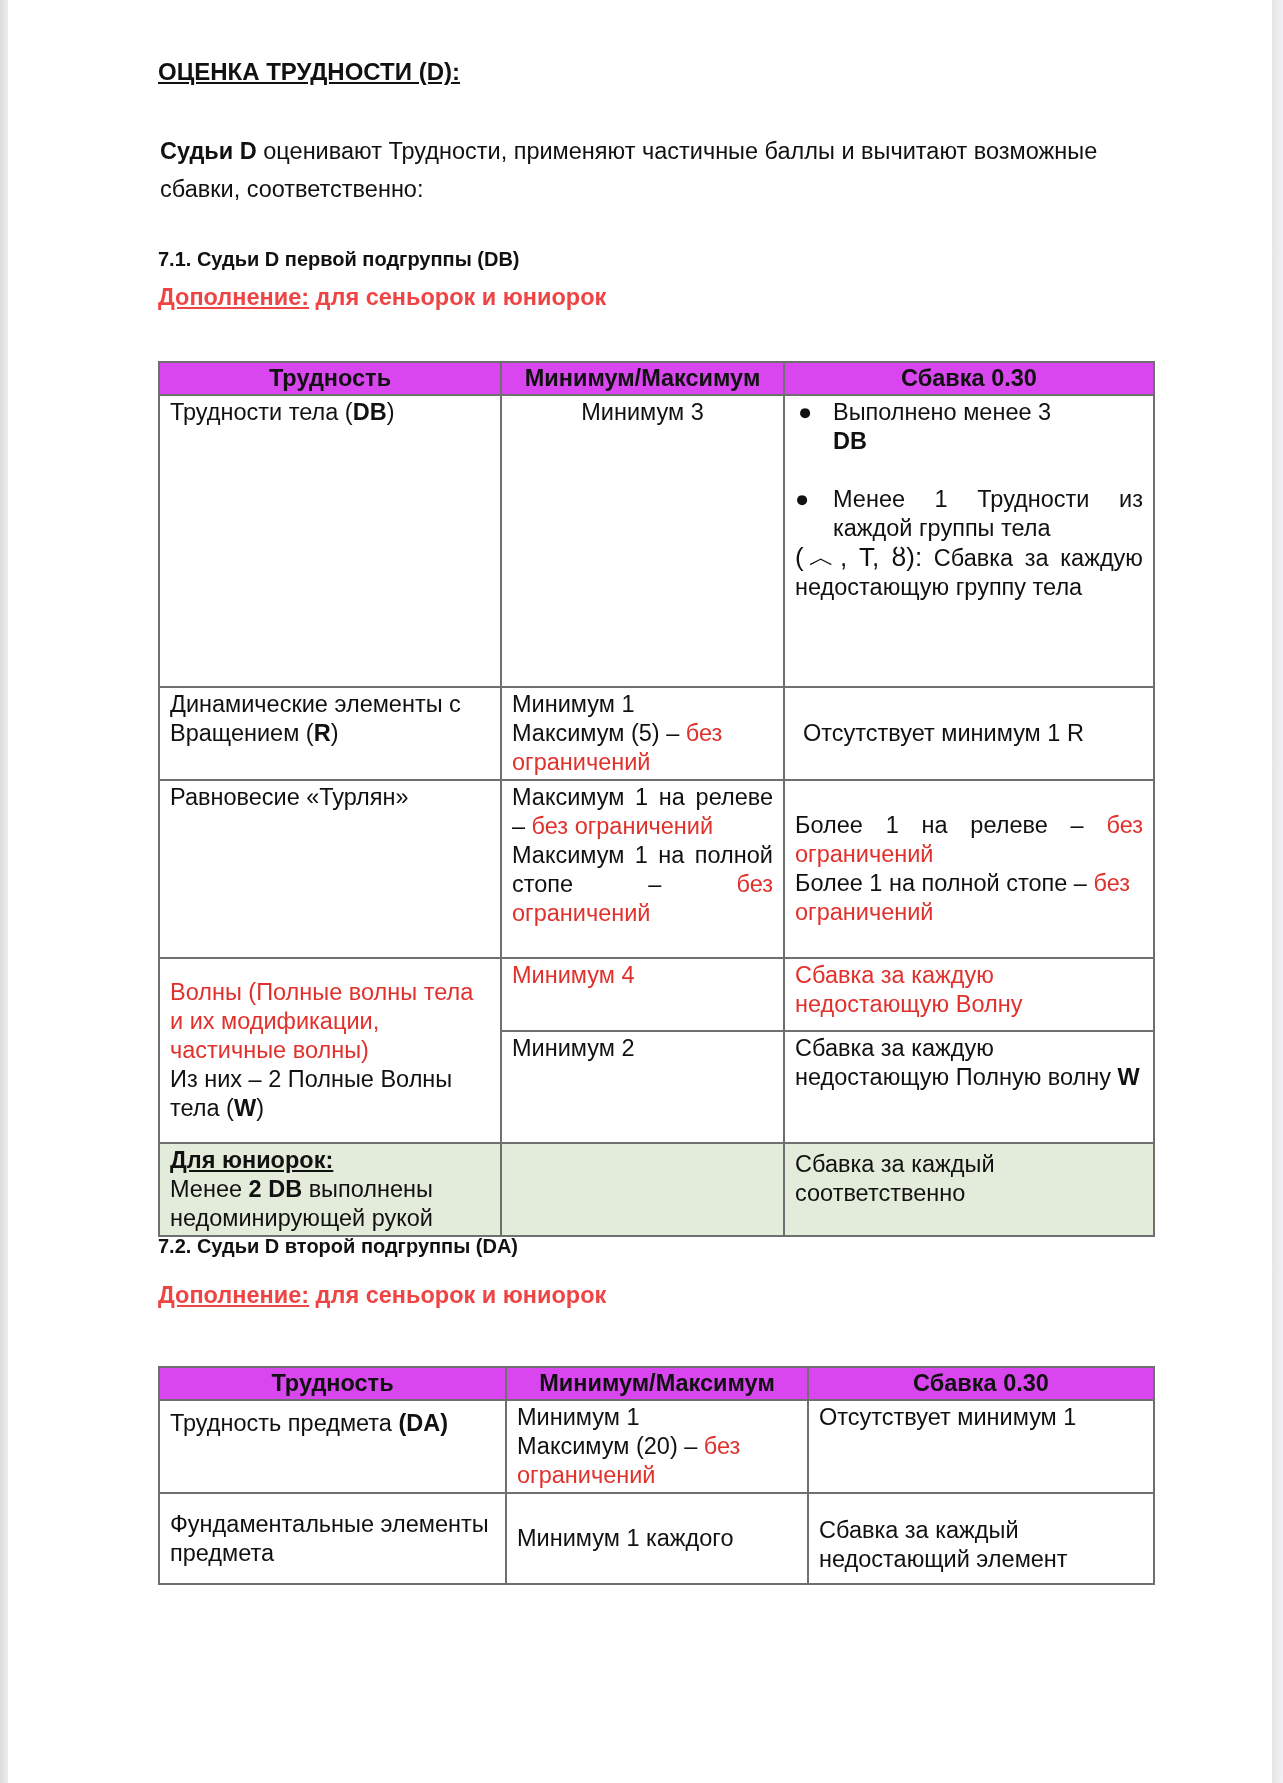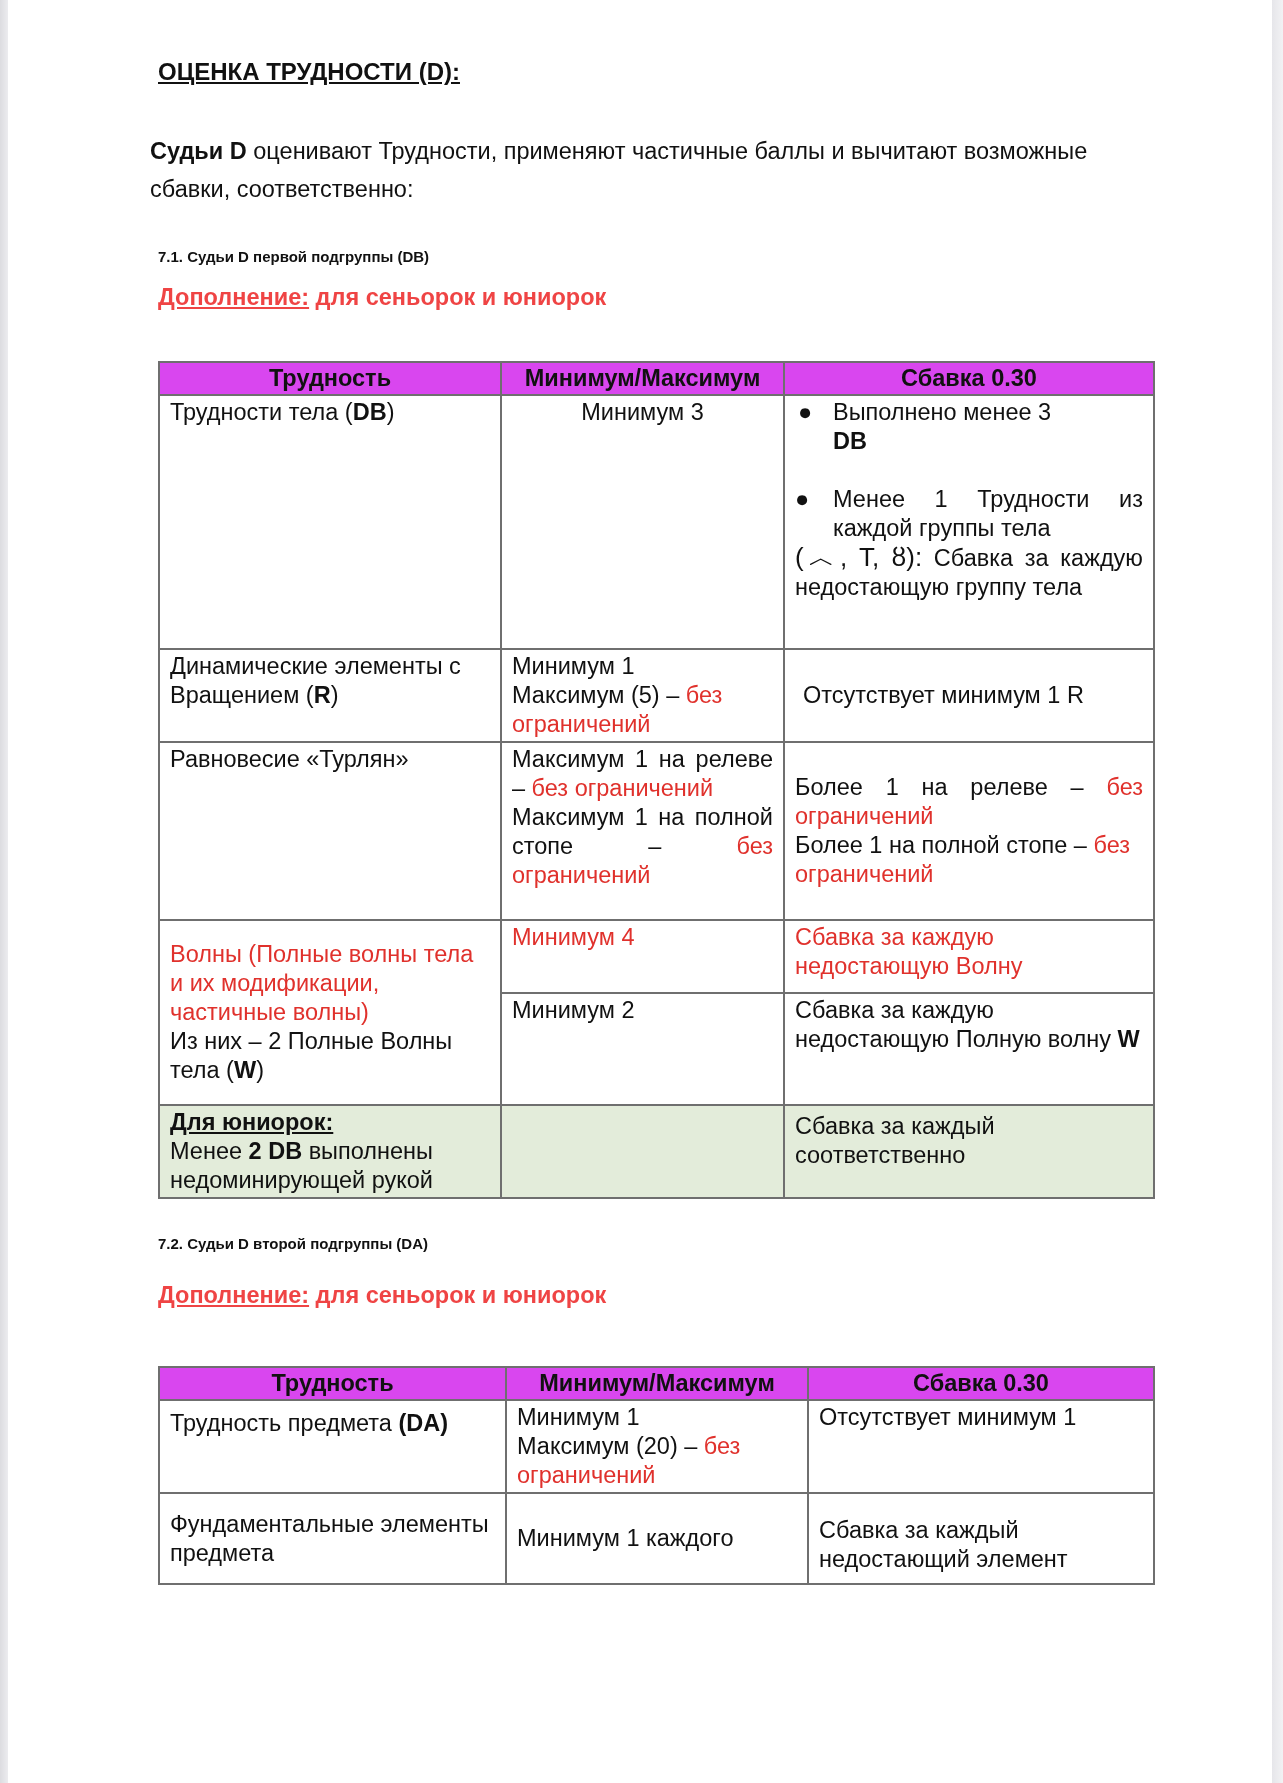--- a/index.html
+++ b/index.html
@@ -8,23 +8,23 @@
     background: #ffffff;
     font-family: "Liberation Sans", sans-serif;
     color: #111111;
   }
   .edge-left { position: absolute; left: 0; top: 0; width: 8px; height: 1783px;
     background: linear-gradient(to right, #dcdce0, #ececef); }
   .edge-right { position: absolute; left: 1272px; top: 0; width: 11px; height: 1783px;
     background: linear-gradient(to right, #e6e6ea, #f2f2f4); }
   .abs { position: absolute; }
   .title { left: 158px; top: 58px; font-size: 24px; font-weight: bold; text-decoration: underline; }
-  .para { left: 150px; top: 132px; width: 1050px; font-size: 23.5px; line-height: 38px; }
+  .para { left: 160px; top: 132px; width: 1050px; font-size: 23.5px; line-height: 38px; }
   .para b { font-weight: bold; }
-  .h2 { left: 158px; font-size: 15px; font-weight: bold; }
+  .h2 { left: 158px; font-size: 20px; font-weight: bold; }
   .addon { left: 158px; font-size: 23.5px; font-weight: bold; color: #ef4444; }
   .addon .u { text-decoration: underline; }
   .red { color: #e0312c; }
 
   table.t { position: absolute; border-collapse: collapse; table-layout: fixed;
     font-size: 23.5px; line-height: 29px; }
   table.t td, table.t th { border: 2px solid #6f6f6f; vertical-align: top; padding: 2px 10px 2px 10px; }
   table.t th { background: #d946ef; font-weight: bold; text-align: center; padding: 1px 10px; height: 26px; }
   table.t tr.junior td { background: #e3ecda; }
   .just { text-align: justify; text-align-last: left; }
@@ -58,21 +58,21 @@
       <col style="width:283px">
       <col style="width:370px">
     </colgroup>
   <tbody>
       <tr>
     <th>Трудность</th>
     <th>Минимум/Максимум</th>
     <th>Сбавка 0.30</th>
   </tr>
 
-  <tr style="height:254px;">
+  <tr style="height:292px;">
     <td><span>Трудности тела (</span><b>DB</b><span>)</span></td>
     <td class="center">Минимум 3</td>
     <td style="padding-left:10px;">
       <ul class="bl">
         <li style="margin-bottom:29px;">
           <span class="bullet">●</span><span>Выполнено менее 3 </span><br><b>DB</b>
         </li>
         <li class="just">
           <span class="bullet">●</span><span>Менее 1 Трудности из каждой группы тела</span>
         </li>

